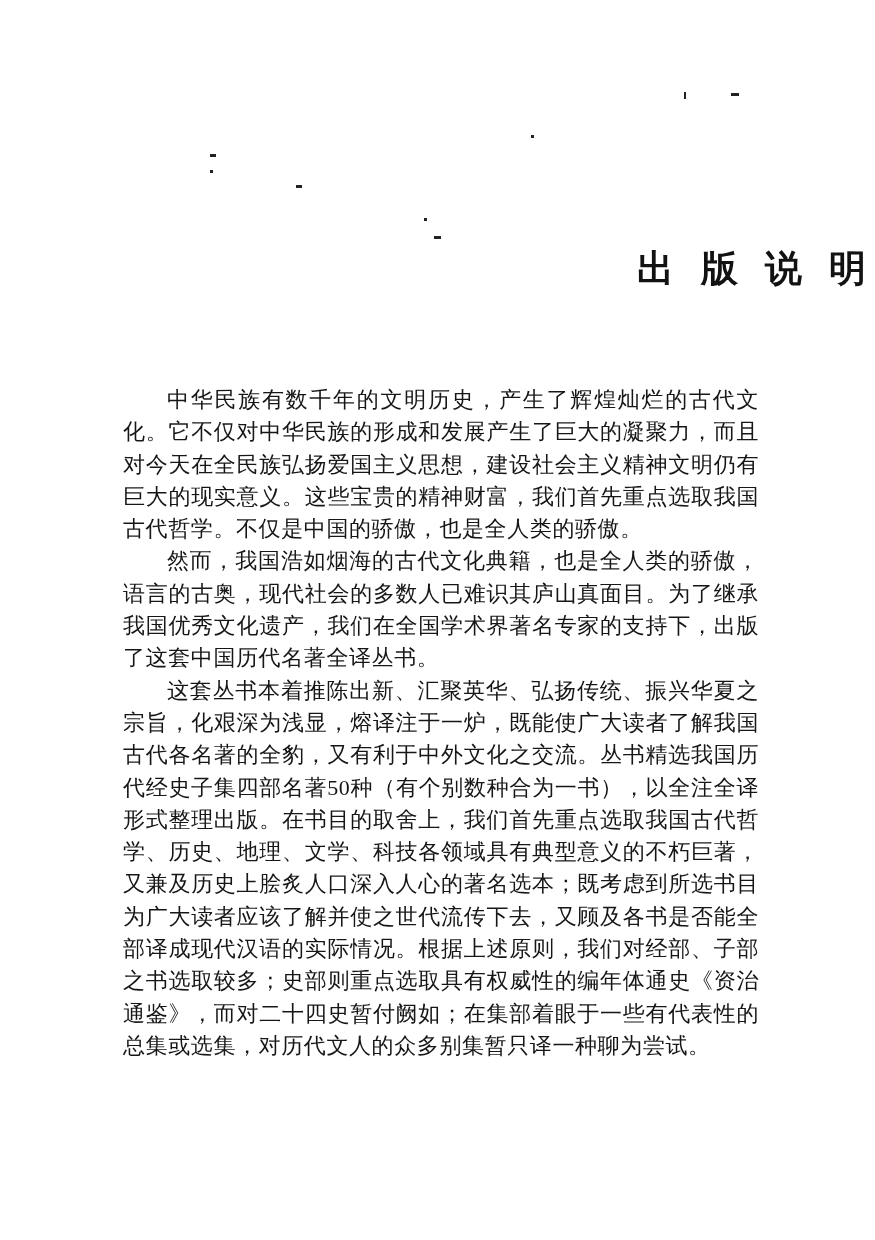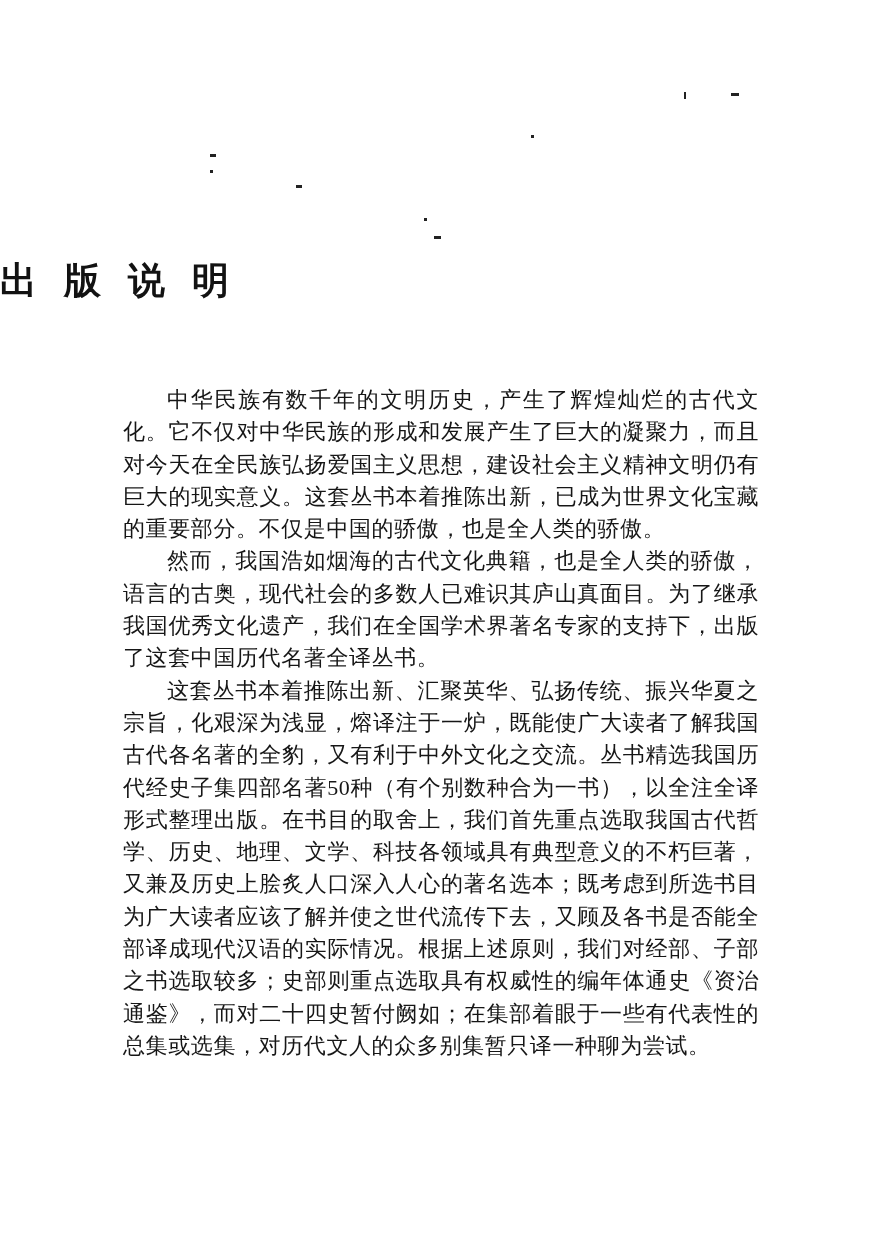--- a/index.html
+++ b/index.html
@@ -11,25 +11,25 @@
     position: relative;
     width: 875px;
     height: 1240px;
     margin: 0 auto;
     background: #ffffff;
     overflow: hidden;
     font-family: "Liberation Serif", "DejaVu Serif", serif;
   }
   .title {
     position: absolute;
-    top: 256px;
+    top: 244px;
     left: 0;
     width: 100%;
     margin: 0;
-    text-align: left;
+    text-align: right;
     font-size: 37px;
     font-weight: bold;
     letter-spacing: 0.24em;
     color: #121212;
     white-space: nowrap;
   }
   .doc-body {
     position: absolute;
     top: 384px;
     left: 123px;
@@ -53,21 +53,21 @@
   }
 </style>
 </head>
 <body>
 
 <div class="page">
 
   <h1 class="title">出 版 说 明</h1>
 
   <div class="doc-body">
-    <p>中华民族有数千年的文明历史，产生了辉煌灿烂的古代文化。它不仅对中华民族的形成和发展产生了巨大的凝聚力，而且对今天在全民族弘扬爱国主义思想，建设社会主义精神文明仍有巨大的现实意义。这套丛书本着推陈出新，已成为世界文化宝藏的重要部分。不仅是中国的骄傲，也是全人类的骄傲。</p>
+    <p>中华民族有数千年的文明历史，产生了辉煌灿烂的古代文化。它不仅对中华民族的形成和发展产生了巨大的凝聚力，而且对今天在全民族弘扬爱国主义思想，建设社会主义精神文明仍有巨大的现实意义。这些宝贵的精神财富，我们首先重点选取我国古代哲学。不仅是中国的骄傲，也是全人类的骄傲。</p>
     <p>然而，我国浩如烟海的古代文化典籍，也是全人类的骄傲，语言的古奥，现代社会的多数人已难识其庐山真面目。为了继承我国优秀文化遗产，我们在全国学术界著名专家的支持下，出版了这套中国历代名著全译丛书。</p>
     <p>这套丛书本着推陈出新、汇聚英华、弘扬传统、振兴华夏之宗旨，化艰深为浅显，熔译注于一炉，既能使广大读者了解我国古代各名著的全豹，又有利于中外文化之交流。丛书精选我国历代经史子集四部名著50种（有个别数种合为一书），以全注全译形式整理出版。在书目的取舍上，我们首先重点选取我国古代哲学、历史、地理、文学、科技各领域具有典型意义的不朽巨著，又兼及历史上脍炙人口深入人心的著名选本；既考虑到所选书目为广大读者应该了解并使之世代流传下去，又顾及各书是否能全部译成现代汉语的实际情况。根据上述原则，我们对经部、子部之书选取较多；史部则重点选取具有权威性的编年体通史《资治通鉴》，而对二十四史暂付阙如；在集部着眼于一些有代表性的总集或选集，对历代文人的众多别集暂只译一种聊为尝试。</p>
   </div>
 
   <span class="speck" style="left:684px; top:92px;  width:2px; height:7px;"></span>
   <span class="speck" style="left:731px; top:93px;  width:8px; height:3px;"></span>
   <span class="speck" style="left:210px; top:154px; width:6px; height:3px;"></span>
   <span class="speck" style="left:210px; top:170px; width:3px; height:3px;"></span>
   <span class="speck" style="left:296px; top:185px; width:6px; height:3px;"></span>
   <span class="speck" style="left:531px; top:135px; width:3px; height:3px;"></span>

